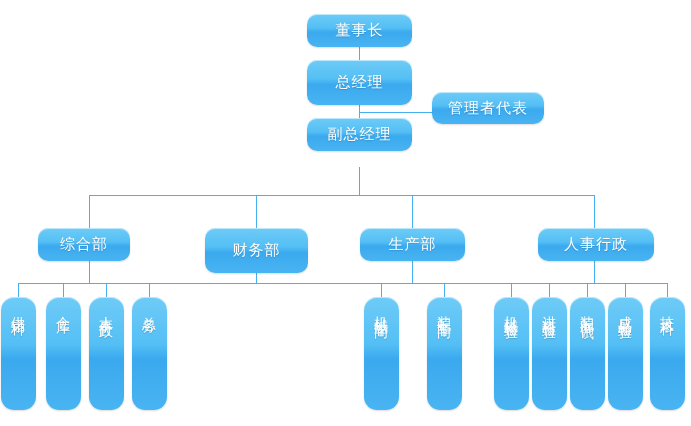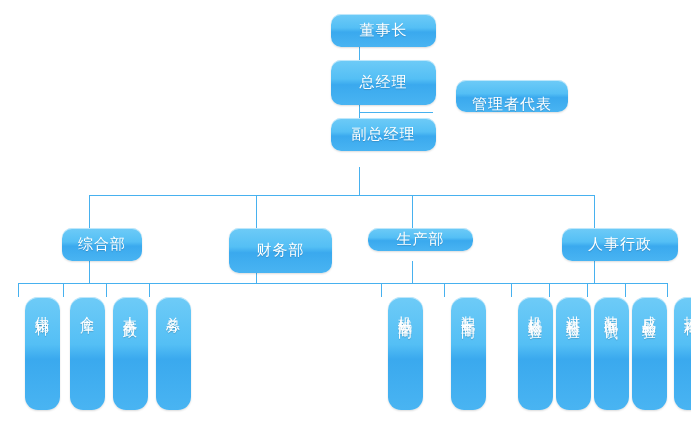--- a/index.html
+++ b/index.html
@@ -40,21 +40,20 @@
     box-shadow: inset 0 1px 0 rgba(255,255,255,0.55),
                 0 1px 2px rgba(0,0,0,0.14);
     color: #ffffff;
     display: flex;
     align-items: center;
     justify-content: center;
     text-align: center;
     line-height: 1.08;
     text-shadow: 0 1px 1px rgba(0,0,0,0.16);
     user-select: none;
-    margin-left: 24px;
   }
 
   
   .node.h-node {
     font-size: 15px;
     letter-spacing: 1px;
     border-radius: 10px;
   }
 
   
@@ -112,35 +111,35 @@
   <div class="line v" style="left:667px; top:283px; height:14px;"></div>
 
   <div class="node h-node" style="left:307px; top:14px; width:105px; height:33px;">
     <span>董事长</span>
   </div>
 
   <div class="node h-node" style="left:307px; top:60px; width:105px; height:45px;">
     <span>总经理</span>
   </div>
 
-  <div class="node h-node" style="left:432px; top:80px; width:112px; height:32px;align-items:flex-end;">
+  <div class="node h-node" style="left:432px; top:92px; width:112px; height:32px;">
     <span>管理者代表</span>
   </div>
 
   <div class="node h-node" style="left:307px; top:118px; width:105px; height:33px;">
     <span>副总经理</span>
   </div>
 
-  <div class="node h-node" style="left:38px; top:228px; width:80px; height:33px;">
+  <div class="node h-node" style="left:38px; top:228px; width:92px; height:33px;">
     <span>综合部</span>
   </div>
   <div class="node h-node" style="left:205px; top:228px; width:103px; height:45px;">
     <span>财务部</span>
   </div>
-  <div class="node h-node" style="left:344px; top:228px; width:105px; height:23px;">
+  <div class="node h-node" style="left:360px; top:228px; width:105px; height:33px;">
     <span>生产部</span>
   </div>
   <div class="node h-node" style="left:538px; top:228px; width:116px; height:33px;">
     <span>人事行政</span>
   </div>
 
   <div class="node v-node" style="left:1px; top:297px; width:35px; height:113px;">
     <span class="v-text">供销科</span>
   </div>
   <div class="node v-node" style="left:46px; top:297px; width:35px; height:113px;">

